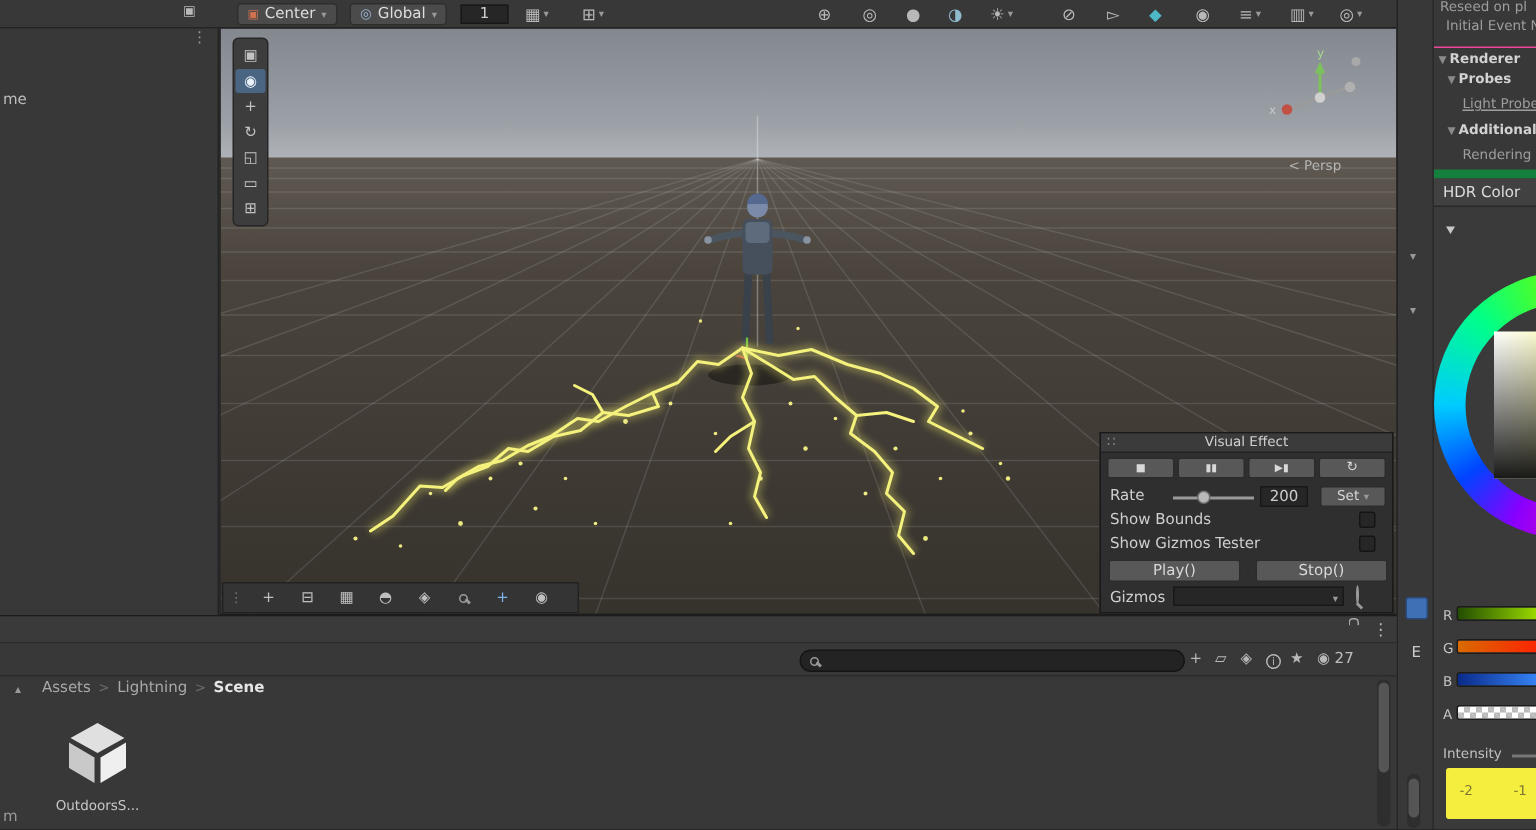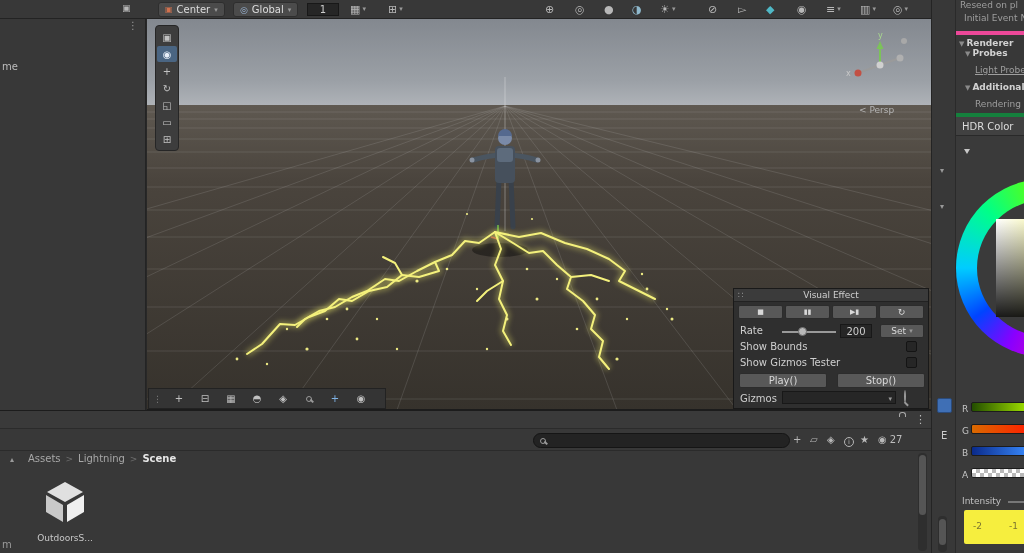--- a/index.html
+++ b/index.html
@@ -48,21 +48,21 @@
   .vfx-label { position:absolute; left:6px; color:#cfcfcf; }
   .track { position:absolute; height:2px; background:#9a9a9a; }
   .handle { position:absolute; width:9px; height:9px; border-radius:50%; background:#b8b8b8; border:1px solid #6e6e6e; }
 
   
   .rstrip { left:931px; top:0; width:24px; height:553px; background:#383838; border-left:1px solid #242424; }
   .inspector { left:955px; top:0; width:69px; height:553px; background:#383838; border-left:1px solid #2a2a2a; overflow:visible; }
   .irow { position:absolute; left:0; width:69px; font-size:9px; color:#9e9e9e; white-space:nowrap; }
   .irow b { color:#d2d2d2; font-weight:bold; }
   .fold { color:#8a8a8a; font-size:7px; margin-right:2px; }
-  .hdr-pop { position:absolute; left:0; top:113px; width:69px; height:440px; background:#3a3a3a; border-top:4px solid #15803d; }
+  .hdr-pop { position:absolute; left:0; top:113px; width:69px; height:440px; background:#3a3a3a; border-top:6px solid #15803d; }
   .hdr-head { height:19px; background:#414141; border-bottom:1px solid #292929; color:#ddd; font-size:10px;
               display:flex; align-items:center; padding-left:6px; }
   .chan { position:absolute; left:6px; font-size:9px; color:#c4c4c4; }
   .chan-bar { position:absolute; left:15px; width:60px; height:10px; border:1px solid #1c1c1c; border-radius:2px; }
   .checker { background-color:#fff;
     background-image:linear-gradient(45deg,#b9b9b9 25%,transparent 25%,transparent 75%,#b9b9b9 75%),
                      linear-gradient(45deg,#b9b9b9 25%,transparent 25%,transparent 75%,#b9b9b9 75%);
     background-size:8px 8px; background-position:0 0,4px 4px; }
 
   
@@ -405,21 +405,21 @@
     <span class="abs" style="left:9px;top:430px;color:#ccc;font-size:10px;">E</span>
     <div class="abs scrollbar" style="left:6px;top:516px;width:9px;height:36px;">
       <div class="thumb" style="left:1px;top:3px;width:7px;height:26px;"></div>
     </div>
   </div>
 
   <div class="abs inspector">
     <div class="irow" style="top:0;"><span style="padding-left:4px;">Reseed on pl</span></div>
     <div class="irow" style="top:13px;"><span style="padding-left:8px;">Initial Event N</span></div>
 
-    <div class="irow" style="top:31px;border-top:4px solid #ec4899;padding-top:3px;">
+    <div class="irow" style="top:31px;border-top:1px solid #ec4899;padding-top:3px;">
       <span class="fold" style="padding-left:3px;">▼</span><b>Renderer</b>
     </div>
     <div class="irow" style="top:48px;">
       <span class="fold" style="padding-left:9px;">▼</span><b>Probes</b>
     </div>
     <div class="irow" style="top:65px;text-decoration:underline;"><span style="padding-left:19px;">Light Probe</span></div>
     <div class="irow" style="top:82px;">
       <span class="fold" style="padding-left:9px;">▼</span><b>Additional S</b>
     </div>
     <div class="irow" style="top:99px;"><span style="padding-left:19px;">Rendering</span></div>

